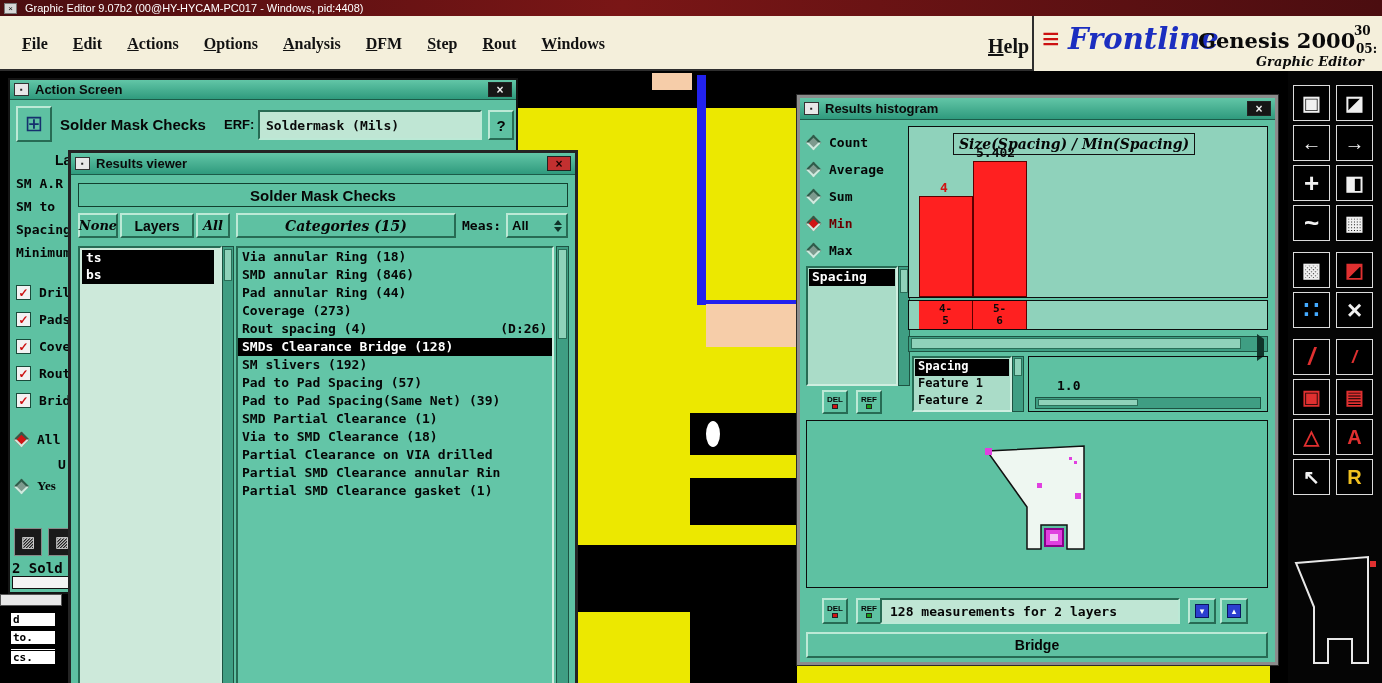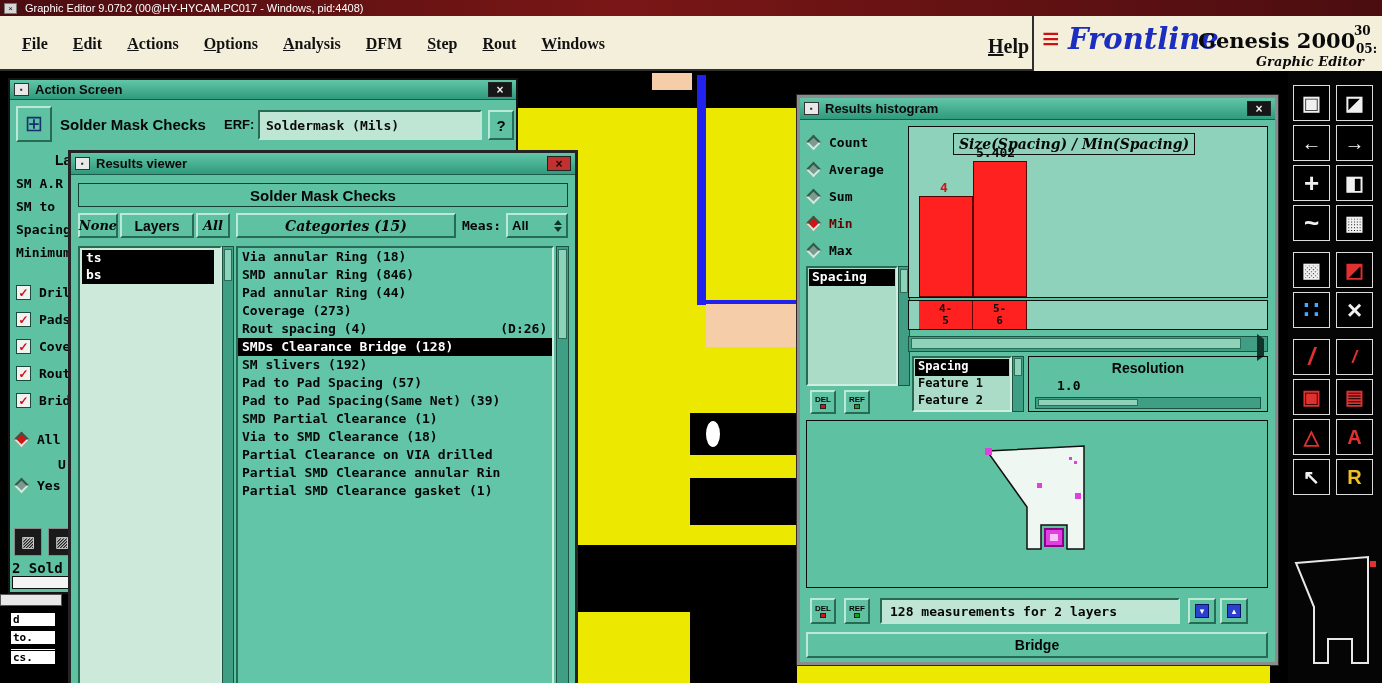--- a/index.html
+++ b/index.html
@@ -59,21 +59,21 @@
   .radio-row { position:absolute; display:flex; align-items:center; gap:10px; height:20px; }
   .radio-row .lbl { font-family:"DejaVu Sans Mono",monospace; font-weight:bold; font-size:13px; }
   .chartpanel { position:absolute; left:108px; top:28px; width:360px; height:172px; background:#8fd2bb; border:1px solid #0c0c0c; }
   .bars { position:absolute; left:10px; bottom:0; width:110px; height:136px; display:flex; align-items:flex-end; }
   .bar { width:54px; background:#ff2020; border:1px solid #5c0000; position:relative; }
   .bar .blabel { position:absolute; top:-17px; font-family:"DejaVu Sans Mono",monospace; font-weight:bold; font-size:13px; }
   .bar:nth-child(1) .blabel { left:20px; color:#d01515; }
   .bar:nth-child(2) .blabel { left:2px; color:#0a0a0a; }
   .binrow { position:absolute; left:108px; top:202px; width:360px; height:30px; background:#8fd2bb; border:1px solid #0c0c0c; }
   .binbox { position:absolute; top:0; width:54px; height:28px; background:#ff2020; border-right:1px solid #5c0000; display:flex; flex-direction:column; align-items:center; justify-content:center; font-family:"DejaVu Sans Mono",monospace; font-weight:bold; font-size:11px; line-height:12px; color:#0a0a0a; }
-  .minibtn { position:absolute; width:26px; height:24px; display:flex; flex-direction:column; align-items:center; justify-content:center; font-size:8px; font-weight:bold; }
+  .minibtn { position:absolute; width:26px; height:24px; display:flex; flex-direction:column; align-items:center; justify-content:center; font-size:8px; font-weight:bold;margin-left:12px; }
   .dot { width:6px; height:5px; border:1px solid #222; }
   .dot.red { background:#d01515; }
   .dot.green { background:#18a018; }
   .bluebox { width:14px; height:14px; background:#2b3fd0; border:1px solid #0a1560; display:flex; align-items:center; justify-content:center; color:#fff; font-size:9px; line-height:1; }
 
   
   #toolbar { left:1288px; top:71px; width:94px; height:612px; background:#050505; z-index:6; }
   .tgrid { position:absolute; left:5px; top:14px; width:84px; display:grid; grid-template-columns:37px 37px; gap:4px 6px; }
   .tbtn { width:37px; height:36px; background:#000; border:1px solid #dcdcdc; display:flex; align-items:center; justify-content:center; font-size:20px; font-weight:bold; }
   .tbtn:nth-child(9), .tbtn:nth-child(10) { margin-top:7px; }
@@ -205,21 +205,21 @@
       <span class="mono" style="font-size:13px;">Brid</span>
     </div>
 
     <div class="abs" style="left:6px;top:352px;display:flex;align-items:center;gap:10px;">
       <span class="dmd sel"></span>
       <span class="mono" style="font-size:13px;">All</span>
     </div>
     <div class="abs mono" style="left:48px;top:377px;font-size:13px;">U</div>
     <div class="abs" style="left:6px;top:398px;display:flex;align-items:center;gap:10px;">
       <span class="dmd"></span>
-      <span class="mono" style="font-size:13px;">Yes</span>
+      <span class="mono" style="font-size:13px;font-family:Liberation Serif, serif;">Yes</span>
     </div>
 
     <div class="abs" style="left:4px;top:448px;width:28px;height:28px;background:#1a1a1a;border:1px solid #888;display:flex;align-items:center;justify-content:center;color:#eee;font-size:15px;">▨</div>
     <div class="abs" style="left:38px;top:448px;width:28px;height:28px;background:#1a1a1a;border:1px solid #888;display:flex;align-items:center;justify-content:center;color:#eee;font-size:15px;">▨</div>
     <div class="abs mono" style="left:2px;top:480px;font-size:14px;">2 Sold</div>
     <div class="abs" style="left:2px;top:496px;width:58px;height:13px;background:#f4f4f4;border:1px solid #111;"></div>
   </div>
 
   <div class="win" id="results-viewer">
     <div class="wtitle">
@@ -342,21 +342,20 @@
 
     <div class="abs inset-list" style="left:112px;top:258px;width:100px;height:56px;background:#aadcc8;">
       <div class="hl mono" style="position:absolute;left:1px;top:1px;width:94px;height:17px;font-size:12px;padding-left:3px;">Spacing</div>
       <div class="mono" style="position:absolute;left:1px;top:18px;width:94px;height:17px;font-size:12px;padding-left:3px;">Feature 1</div>
       <div class="mono" style="position:absolute;left:1px;top:35px;width:94px;height:17px;font-size:12px;padding-left:3px;">Feature 2</div>
     </div>
     <div class="abs sbar" style="left:212px;top:258px;width:12px;height:56px;">
       <span class="sthumb" style="left:1px;top:1px;width:8px;height:18px;"></span>
     </div>
     <div class="abs" style="left:228px;top:258px;width:240px;height:56px;border:1px solid #0c0c0c;">
-      <div class="abs" style="left:0;top:3px;width:238px;text-align:center;font-weight:bold;font-size:14px;">Resolution</div>
       <div class="abs mono" style="left:28px;top:21px;font-size:13px;">1.0</div>
       <div class="abs sbar" style="left:6px;top:40px;width:226px;height:12px;">
         <span class="sthumb" style="left:2px;top:1px;width:100px;height:7px;"></span>
       </div>
     </div>
 
     <div class="abs" style="left:6px;top:322px;width:462px;height:168px;border:1px solid #0c0c0c;background:#5ec1a2;">
       <svg class="abs" style="left:172px;top:20px;" width="112" height="112" viewBox="0 0 112 112">
         <path d="M8,10 L105,5 L105,108 L88,108 L88,84 L62,84 L62,108 L48,108 L48,66 Z" fill="#eef7f1" stroke="#111" stroke-width="1.5"></path>
         <rect x="6" y="7" width="7" height="7" fill="#e040e0"></rect>

